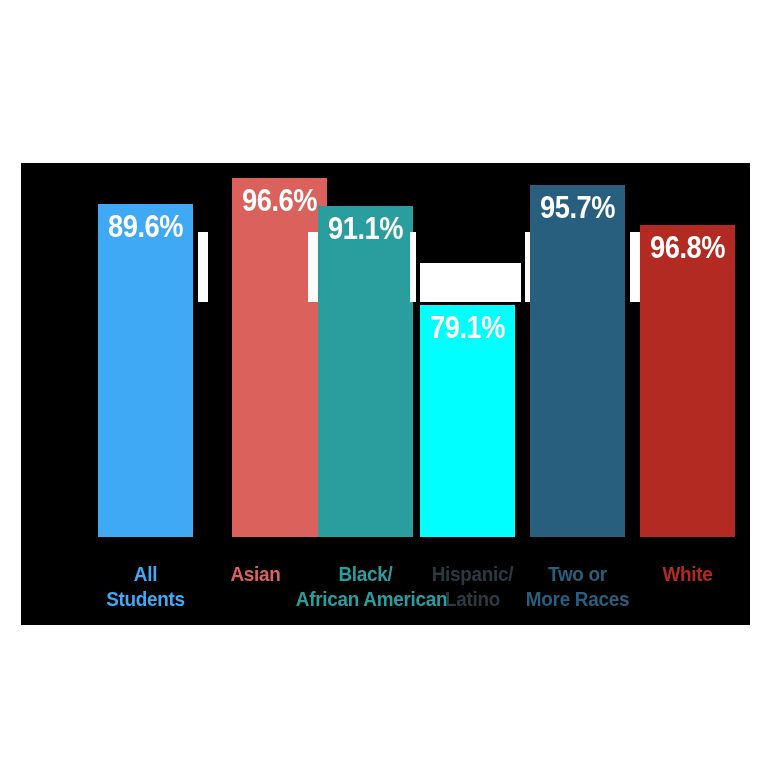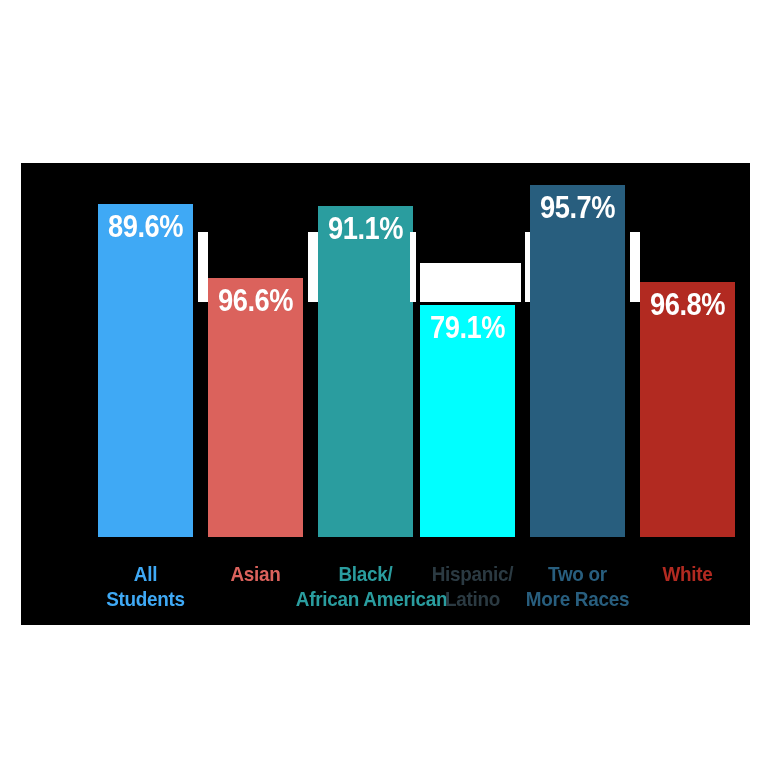--- a/index.html
+++ b/index.html
@@ -111,21 +111,21 @@
 
     <div class="slot" style="left:77px;">
       <div class="bar" style="height:333px; background:#3FA9F5;">
         <span class="bar-value">89.6%</span>
       </div>
     </div>
 
     <div class="separator" style="left:177px;"></div>
 
     <div class="slot" style="left:187px;">
-      <div class="bar" style="height:259px; background:#DB625C;">
+      <div class="bar" style="height:359px; background:#DB625C;margin-left:24px;">
         <span class="bar-value">96.6%</span>
       </div>
     </div>
 
     <div class="separator" style="left:287px;"></div>
 
     <div class="slot" style="left:297px;padding-left:29px;">
       <div class="bar" style="height:331px; background:#2A9D9F;">
         <span class="bar-value">91.1%</span>
       </div>
@@ -144,21 +144,21 @@
 
     <div class="slot" style="left:509px;">
       <div class="bar" style="height:352px; background:#285E7E;text-decoration:underline;">
         <span class="bar-value">95.7%</span>
       </div>
     </div>
 
     <div class="separator" style="left:609px;"></div>
 
     <div class="slot" style="left:619px;">
-      <div class="bar" style="height:255px; background:#B22A21;margin-top:23px;">
+      <div class="bar" style="height:312px; background:#B22A21;margin-top:23px;">
         <span class="bar-value">96.8%</span>
       </div>
     </div>
 
     <div class="cat-label" style="left:57px; top:398px; width:135px; color:#3FA9F5;">
       <span class="l1">All</span>
       <span class="l2">Students</span>
     </div>
 
     <div class="cat-label" style="left:167px; top:398px; width:135px; color:#DB625C;">

